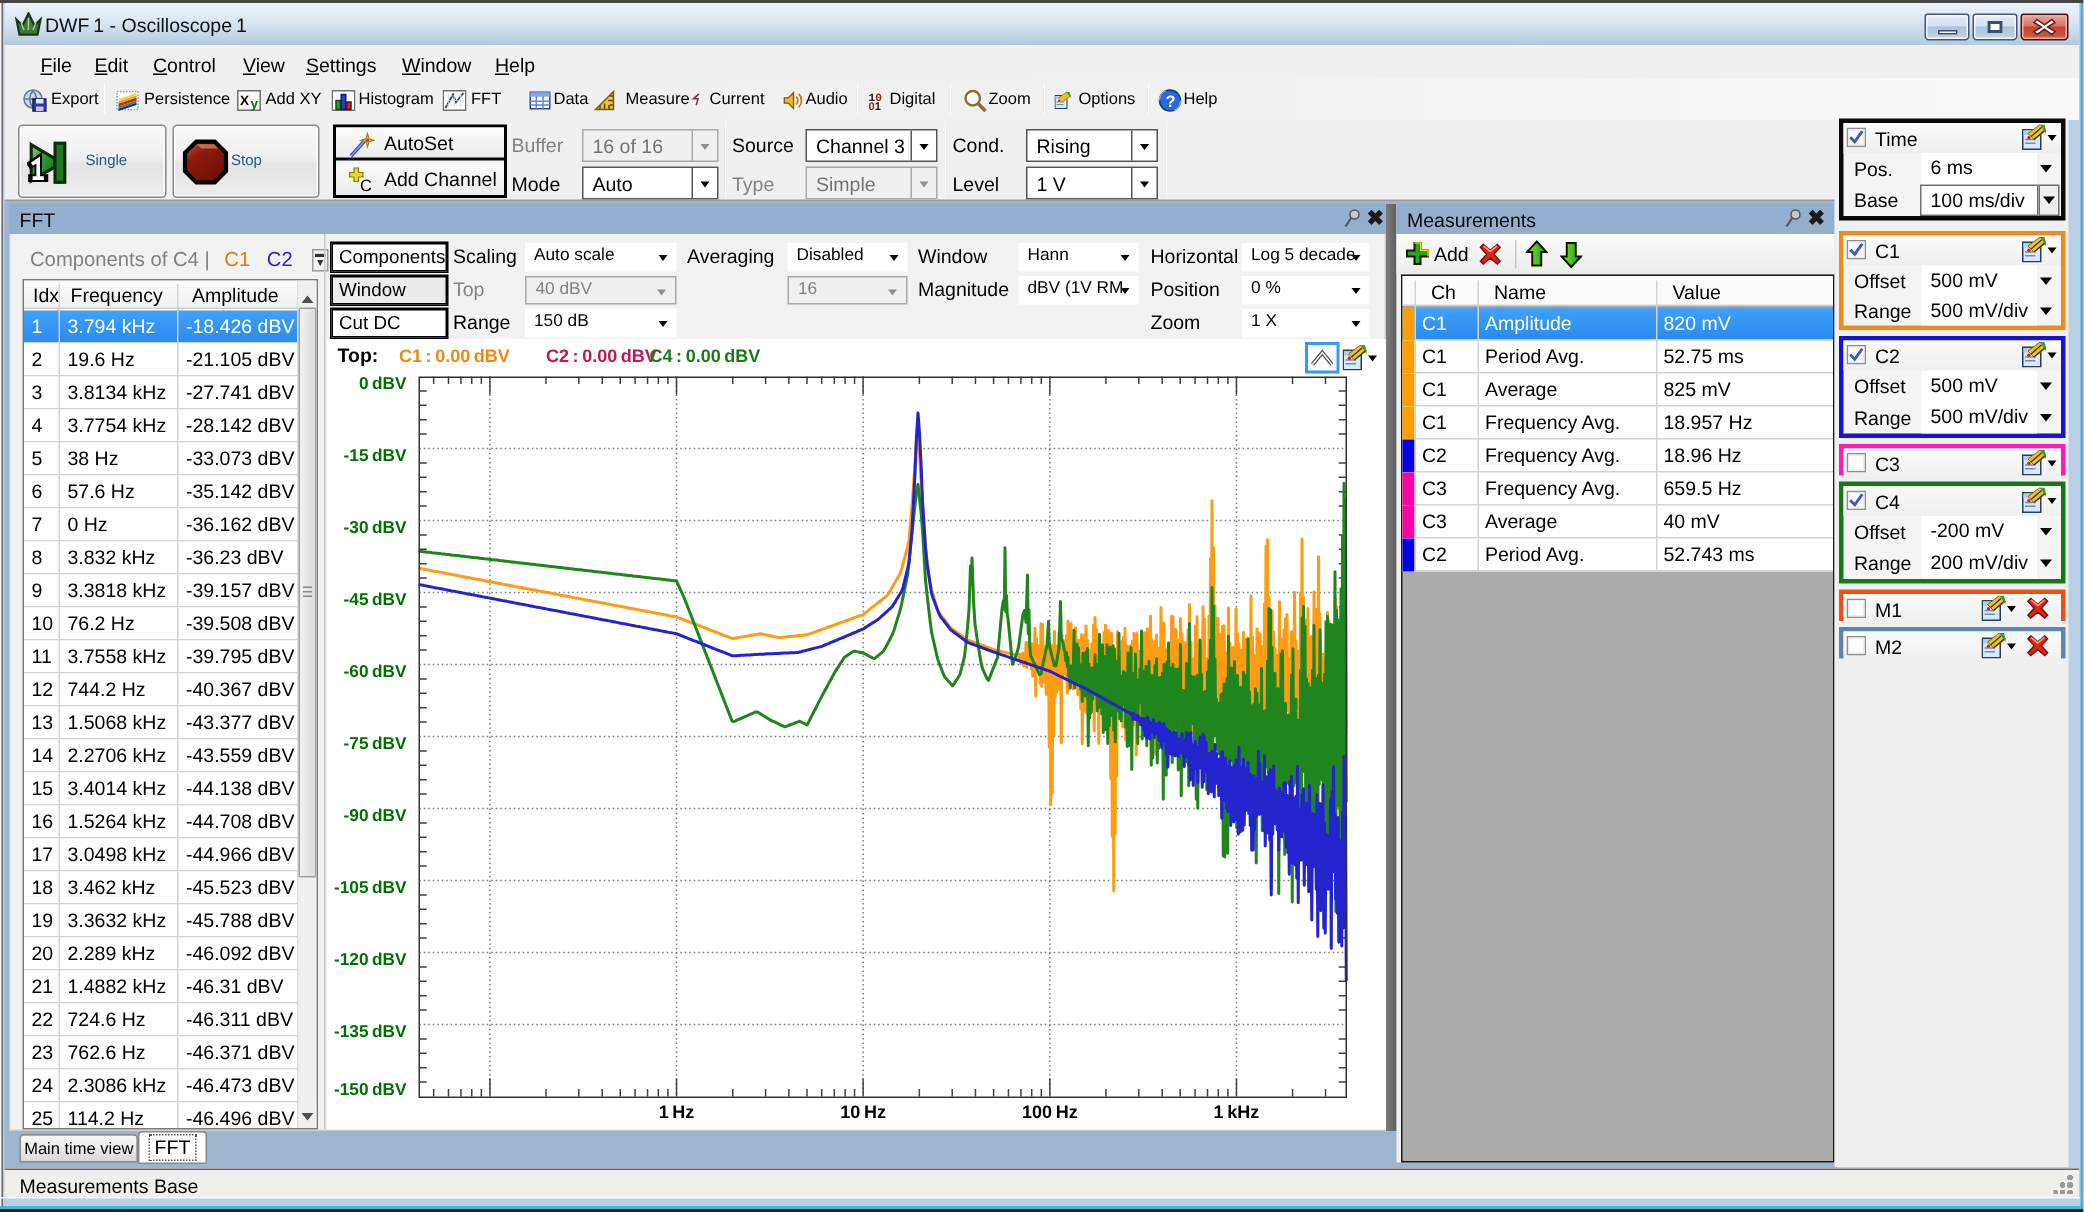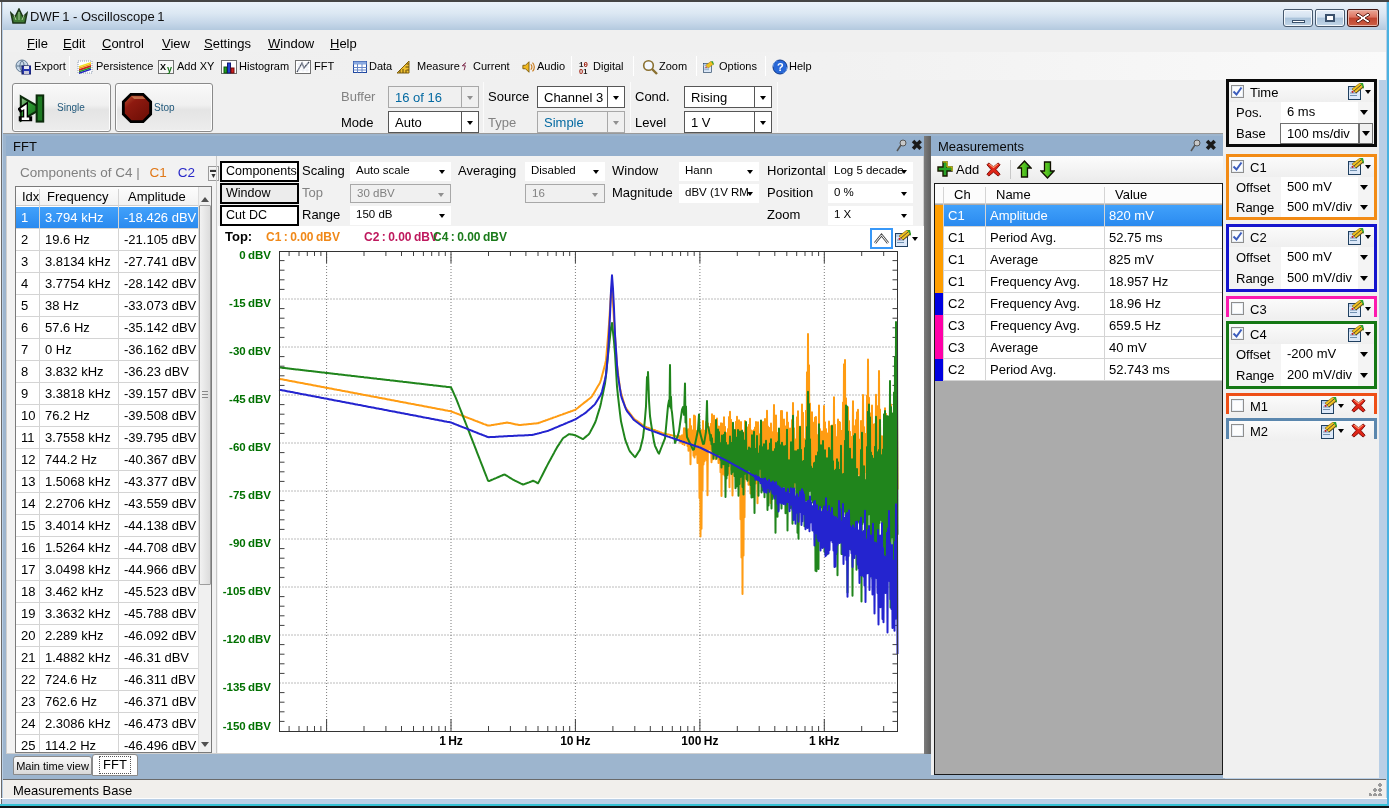--- a/index.html
+++ b/index.html
@@ -18,21 +18,21 @@
 .bigbtn { position:absolute; top:3px; height:49px; background:linear-gradient(#f9f9f9,#f0f0f0 45%,#e4e4e4 55%,#ededed); border:1px solid #8a8a8a; border-radius:3px; box-shadow:inset 0 0 0 1px #fdfdfd; }
 .bigbtn span { position:absolute; font-size:10px; color:#235a7c; }
 .asbox { position:absolute; left:219px; top:3px; width:116px; height:49px; border:2px solid #000; background:#f4f4f4; }
 .ashalf { position:absolute; left:0; width:112px; height:21px; background:linear-gradient(#fbfbfb,#ececec); }
 .clabel { position:absolute; font-size:13px; }
 .gray { color:#828282; }
 .combo { position:absolute; height:22px; background:#fff; border:1px solid #565656; font-size:13px; }
 .combo .tx { position:absolute; left:6px; top:3px; white-space:nowrap; }
 .combo .ar { position:absolute; right:0; top:0; width:17px; height:100%; border-left:1px solid #565656; }
 .combo .ar:after { content:""; position:absolute; left:5px; top:9px; border:3.5px solid transparent; border-top:4.5px solid #000; }
-.combo.dis { background:#f0f0f0; border-color:#a8a8a8; color:#0369a1; }
+.combo.dis { background:#f0f0f0; border-color:#a8a8a8; color:#737373; }
 .combo.dis .ar { border-color:#a8a8a8; }
 .combo.dis .ar:after { border-top-color:#909090; }
 .vsep { position:absolute; top:2px; width:1px; height:50px; background:#c0c0c0; border-right:1px solid #fbfbfb; }
 #dock { left:3px; top:134px; width:1222px; height:645px; background:#9db5ce; }
 #fftpanel { left:6px; top:136px; width:918px; height:618px; background:#f0f0f0; }
 #ffttitle { left:0; top:0; width:100%; height:20px; background:#93afcd; }
 #fftcontent { left:0; top:20px; width:100%; height:598px; background:#f2f2f2; border:1px solid #cfcfcf; border-top:none; }
 .ptitle { position:absolute; left:7px; top:3px; font-size:13px; color:#0a0a0a; }
 .pinic { position:absolute; top:3px; width:13px; height:13px; }
 .xic { position:absolute; top:1px; font-size:14px; font-weight:bold; color:#1a1a1a; }
@@ -227,20 +227,38 @@
             <stop offset="0" stop-color="#c05c38"></stop>
             <stop offset="0.35" stop-color="#8e1a10"></stop>
             <stop offset="1" stop-color="#6e0e06"></stop>
           </linearGradient>
         </defs>
 <path d="M10.5 2.5 L23.5 2.5 L31.5 10.5 L31.5 23.5 L23.5 31.5 L10.5 31.5 L2.5 23.5 L2.5 10.5 Z" fill="url(#st1)" stroke="#000" stroke-width="3"></path>
 <path d="M11 4.5 L23 4.5 L26 7.5 L14 7.5 Z" fill="#c87a52" opacity="0.85"></path>
 </svg>
       <span style="left:38px;top:18px">Stop</span>
     </div>
+<div class="asbox">
+      <div class="ashalf" style="top:0;height:22px;border-bottom:2px solid #000">
+<svg style="position:absolute;left:8px;top:3px" width="18" height="18" viewBox="0 0 18 18">
+          <path d="M2 16 L11 6" stroke="#3048c0" stroke-width="2.4"></path>
+          <path d="M2 16 L11 6" stroke="#90a0e0" stroke-width="1"></path>
+          <path d="M13 1 L14 4.5 L17.5 5.5 L14 6.5 L13 10 L12 6.5 L8.5 5.5 L12 4.5 Z" fill="#f0c818" stroke="#a07808" stroke-width="0.7"></path>
+          <circle cx="13" cy="5.5" r="1" fill="#d03010"></circle>
+        </svg>
+<span style="position:absolute;left:32px;top:3px;font-size:13px">AutoSet</span>
+      </div>
+<div class="ashalf" style="top:24px">
+<svg style="position:absolute;left:8px;top:2px" width="18" height="18" viewBox="0 0 18 18">
+          <path d="M4 1 L7 1 L7 4 L10 4 L10 7 L7 7 L7 10 L4 10 L4 7 L1 7 L1 4 L4 4 Z" fill="#e8d820" stroke="#887808" stroke-width="0.8"></path>
+          <text x="8" y="16" font-size="11" fill="#000" font-family="Liberation Sans">C</text>
+        </svg>
+<span style="position:absolute;left:32px;top:3px;font-size:13px">Add Channel</span>
+      </div>
+    </div>
 <span class="clabel gray" style="left:338px;top:9px">Buffer</span>
 <span class="clabel" style="left:338px;top:35px">Mode</span>
 <div class="combo dis" style="left:385px;top:6px;width:91px">
       <span class="tx">16 of 16</span>
       <span class="ar"></span>
     </div>
 <div class="combo" style="left:385px;top:31px;width:91px">
       <span class="tx">Auto</span>
       <span class="ar"></span>
     </div>
@@ -441,21 +459,21 @@
 <span class="clabel" style="left:451px;top:7px">Averaging</span>
 <span class="clabel" style="left:605px;top:7px">Window</span>
 <span class="clabel" style="left:605px;top:29px">Magnitude</span>
 <span class="clabel" style="left:760px;top:7px">Horizontal</span>
 <span class="clabel" style="left:760px;top:29px">Position</span>
 <span class="clabel" style="left:760px;top:51px">Zoom</span>
 <div class="combo2 " style="left:343px;top:6px;width:101px">
         <span class="tx" style="max-width:85px">Auto scale</span>
       </div>
 <div class="combo2 dis" style="left:343px;top:28px;width:101px">
-        <span class="tx" style="max-width:85px">30 dBV</span>
+        <span class="tx" style="max-width:85px">40 dBV</span>
       </div>
 <div class="combo2 " style="left:343px;top:50px;width:101px">
         <span class="tx" style="max-width:85px">150 dB</span>
       </div>
 <div class="combo2 " style="left:518px;top:6px;width:80px">
         <span class="tx" style="max-width:64px">Disabled</span>
       </div>
 <div class="combo2 dis" style="left:518px;top:28px;width:80px">
         <span class="tx" style="max-width:64px">16</span>
       </div>

